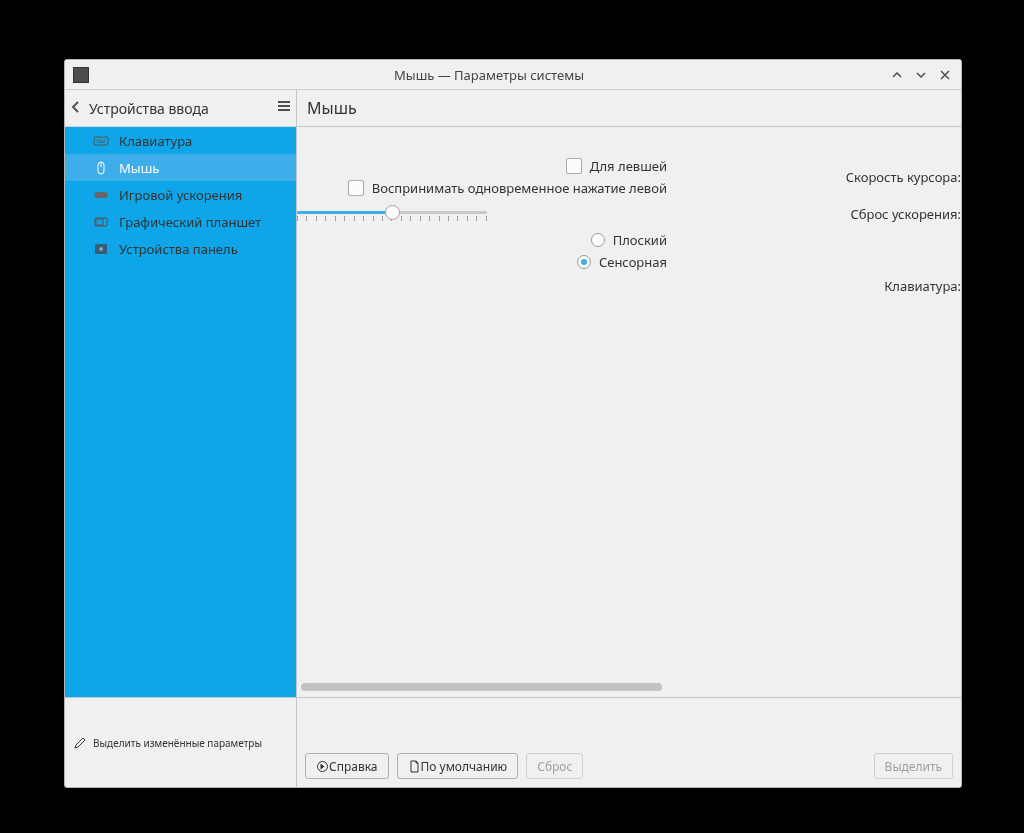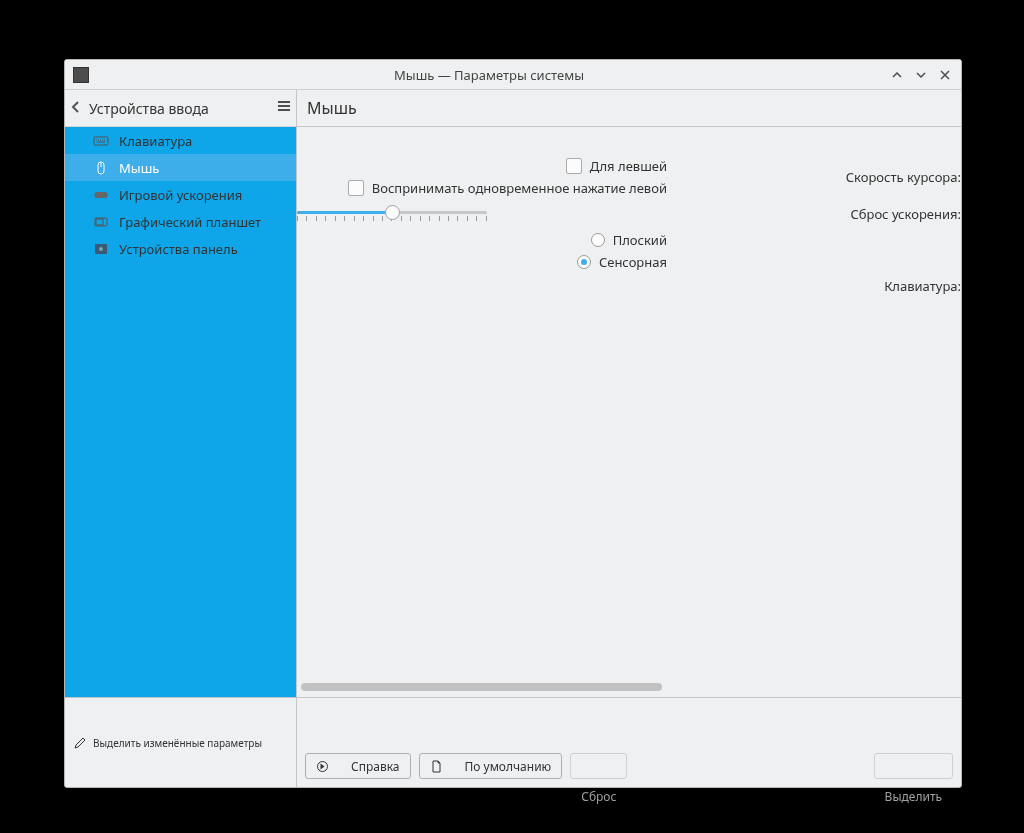--- a/index.html
+++ b/index.html
@@ -55,21 +55,21 @@
   .slider-ticks { position:absolute; left:0; right:0; top:13px; display:flex; justify-content:space-between; }
   .slider-ticks span { width:1px; height:5px; background:#999; }
 
   .hscroll { position:absolute; left:4px; right:4px; bottom:4px; height:10px; background:transparent; }
   .hscroll-thumb { height:8px; width:55%; background:#c2c2c2; border-radius:4px; }
 
   .footer { display:flex; border-top:1px solid #c5c5c5; }
   .footer-left { width:232px; border-right:1px solid #c5c5c5; display:flex; align-items:center; padding:8px; gap:6px; font-size:10px; color:#333; }
   .footer-left svg { width:14px; height:14px; }
   .footer-right { flex:1; display:flex; align-items:center; padding:8px; gap:8px; }
-  .btn { height:26px; display:flex; align-items:center; gap:22px; padding:12px 10px; background:#eff0f1; border:1px solid #b0b0b0; border-radius:3px; font-size:12px; color:#333; cursor:pointer;margin-top:47px; }
+  .btn { height:26px; display:flex; align-items:center; gap:0; padding:4px 10px; background:#eff0f1; border:1px solid #b0b0b0; border-radius:3px; font-size:12px; color:#333; cursor:pointer;margin-top:47px; }
   .btn.disabled { color:#a0a0a0; border-color:#d0d0d0; cursor:default;flex-direction:column; }
   .btn svg { width:13px; height:13px; }
   .spacer { flex:1; }
 </style>
 </head>
 <body>
 
 <div class="window">
 
   <div class="titlebar">

